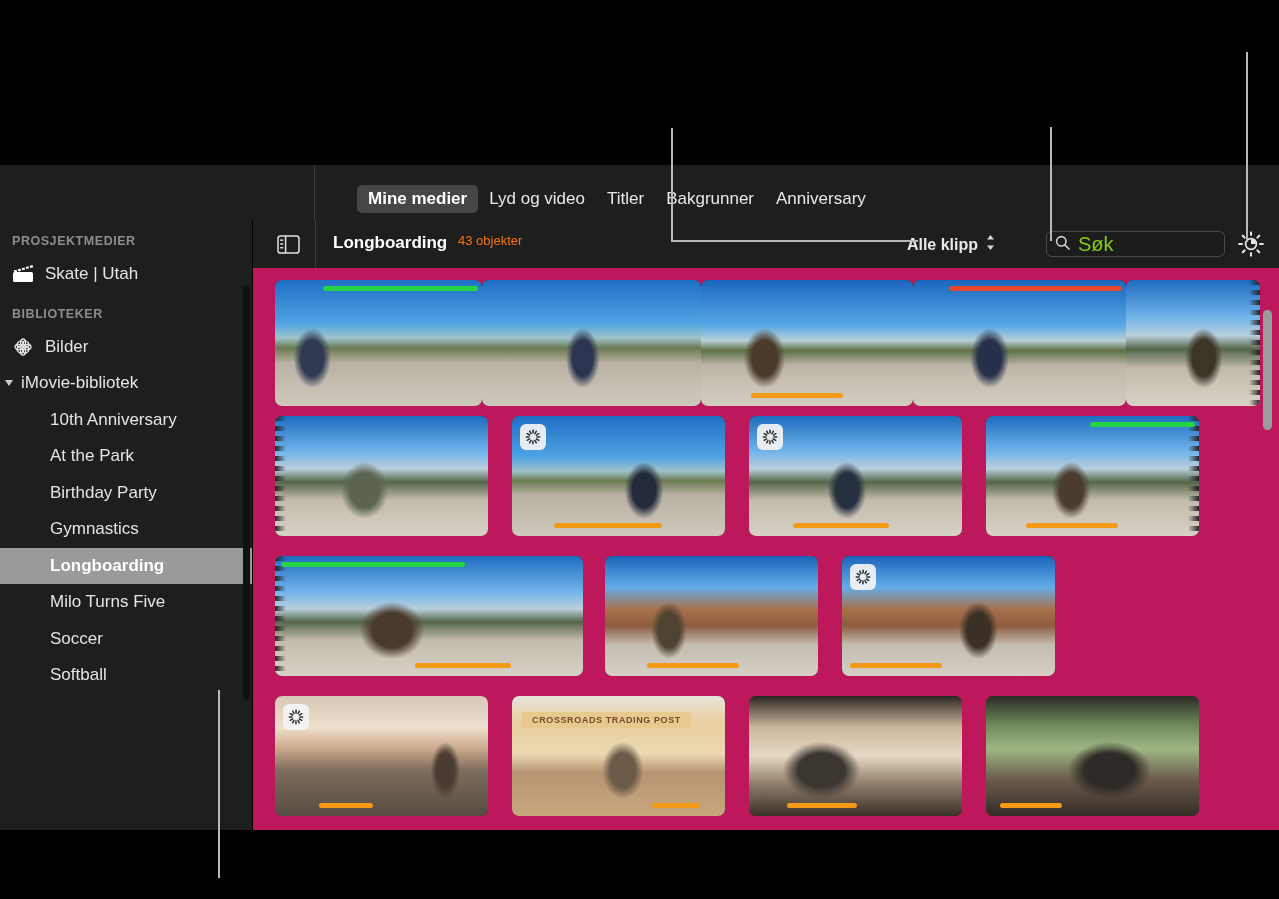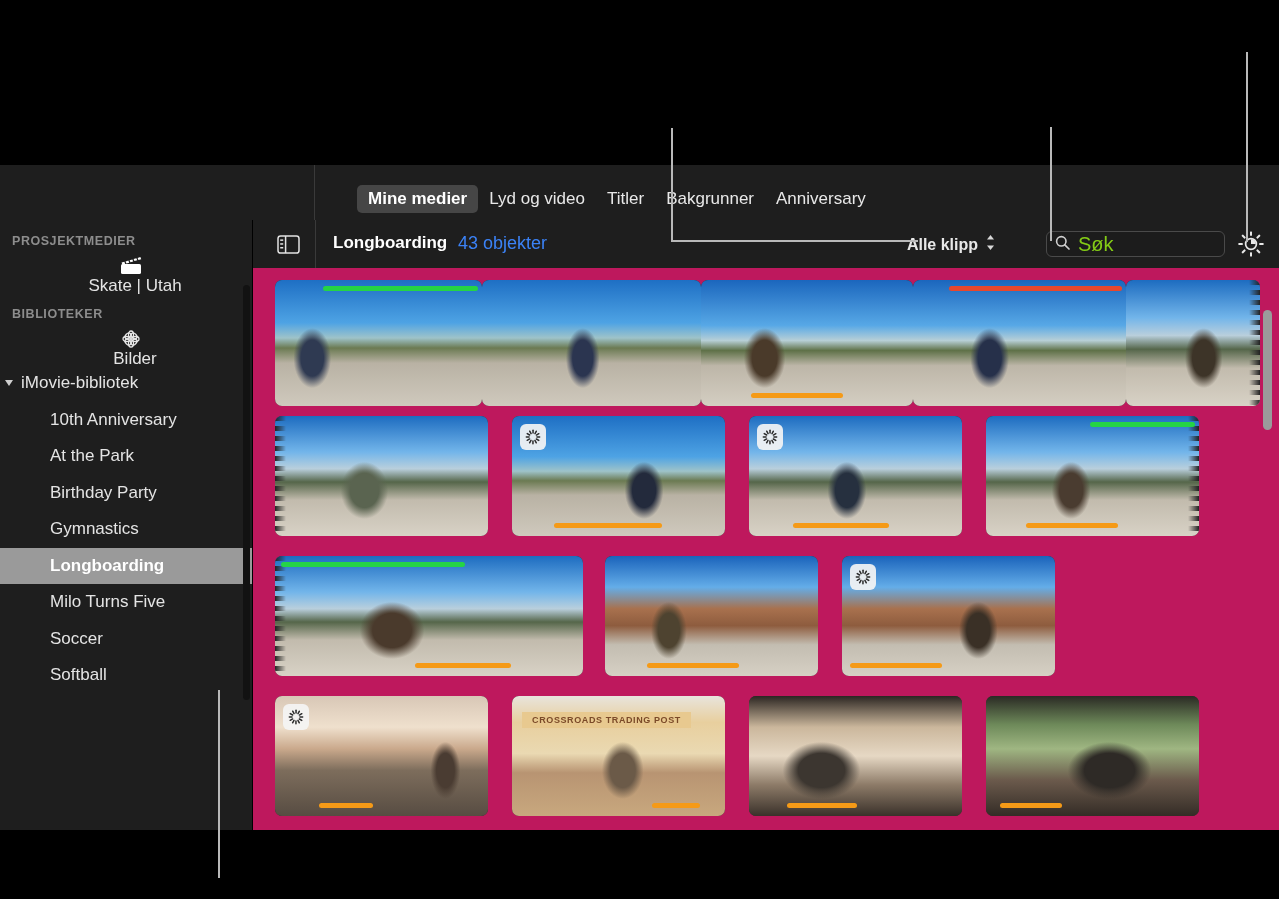--- a/index.html
+++ b/index.html
@@ -16,37 +16,37 @@
 
   
   .sidebar{position:absolute;left:0;top:220px;width:252px;height:610px;background:#1e1e1e;
            overflow:hidden;}
   .sb-head{font-size:12.5px;font-weight:bold;letter-spacing:.55px;color:#8d8d8d;
            padding:14px 0 8px 12px;text-transform:uppercase;}
   .sb-row{display:flex;align-items:center;height:36.5px;padding-left:12px;color:#e4e4e4;
           font-size:17px;box-sizing:border-box;}
   .sb-row .ic{width:26px;height:20px;margin-right:9px;display:flex;align-items:center;
               justify-content:center;flex:0 0 auto;}
-  .sb-row.lib{padding-left:18px;flex-direction:column;}
+  .sb-row.lib{padding-left:10px;}
   .sb-row.disc{padding-left:4px;font-size:17px;}
   .sb-row.child{padding-left:50px;}
   .sb-row.sel{background:#9a9a9a;color:#fff;font-weight:bold;}
   .disc-tri{width:0;height:0;border-left:6px solid #cfcfcf;border-top:4.5px solid transparent;
             border-bottom:4.5px solid transparent;transform:rotate(90deg);margin-right:9px;margin-left:2px;}
   .sb-track{position:absolute;left:243px;top:285px;width:7px;height:415px;background:#121212;
             border-radius:4px;}
 
   
   .bhead{position:absolute;left:253px;top:220px;width:1026px;height:48px;background:#1e1e1e;
          border-bottom:1px solid #000;}
   .side-toggle{position:absolute;left:18px;top:11px;width:34px;height:26px;display:flex;
                align-items:center;justify-content:center;}
   .bh-div{position:absolute;left:62px;top:0;width:1px;height:48px;background:#3a3a3a;}
   .bh-title{position:absolute;left:80px;top:13px;font-size:17px;font-weight:bold;color:#fff;}
-  .bh-count{position:absolute;left:205px;top:13px;font-size:18px;color:#3b82f6;}
+  .bh-count{position:absolute;left:205px;top:13px;font-size:13px;color:#f97316;}
   .clipsel{position:absolute;right:283px;top:13px;display:flex;align-items:center;gap:7px;}
   .clipsel .lbl{font-size:16px;font-weight:bold;color:#e8e8e8;}
   .searchbox{position:absolute;right:54px;top:11px;width:179px;height:26px;border:1px solid #4a4a4a;
              border-radius:6px;background:#1c1c1c;display:flex;align-items:center;padding:0 8px;gap:8px;
              box-sizing:border-box;}
   .searchbox .ph{font-size:20px;color:#84cc16;}
   .gear{position:absolute;right:14px;top:10px;width:28px;height:28px;}
 
   
   .grid{position:absolute;left:253px;top:268px;width:1026px;height:562px;background:#be185d;

